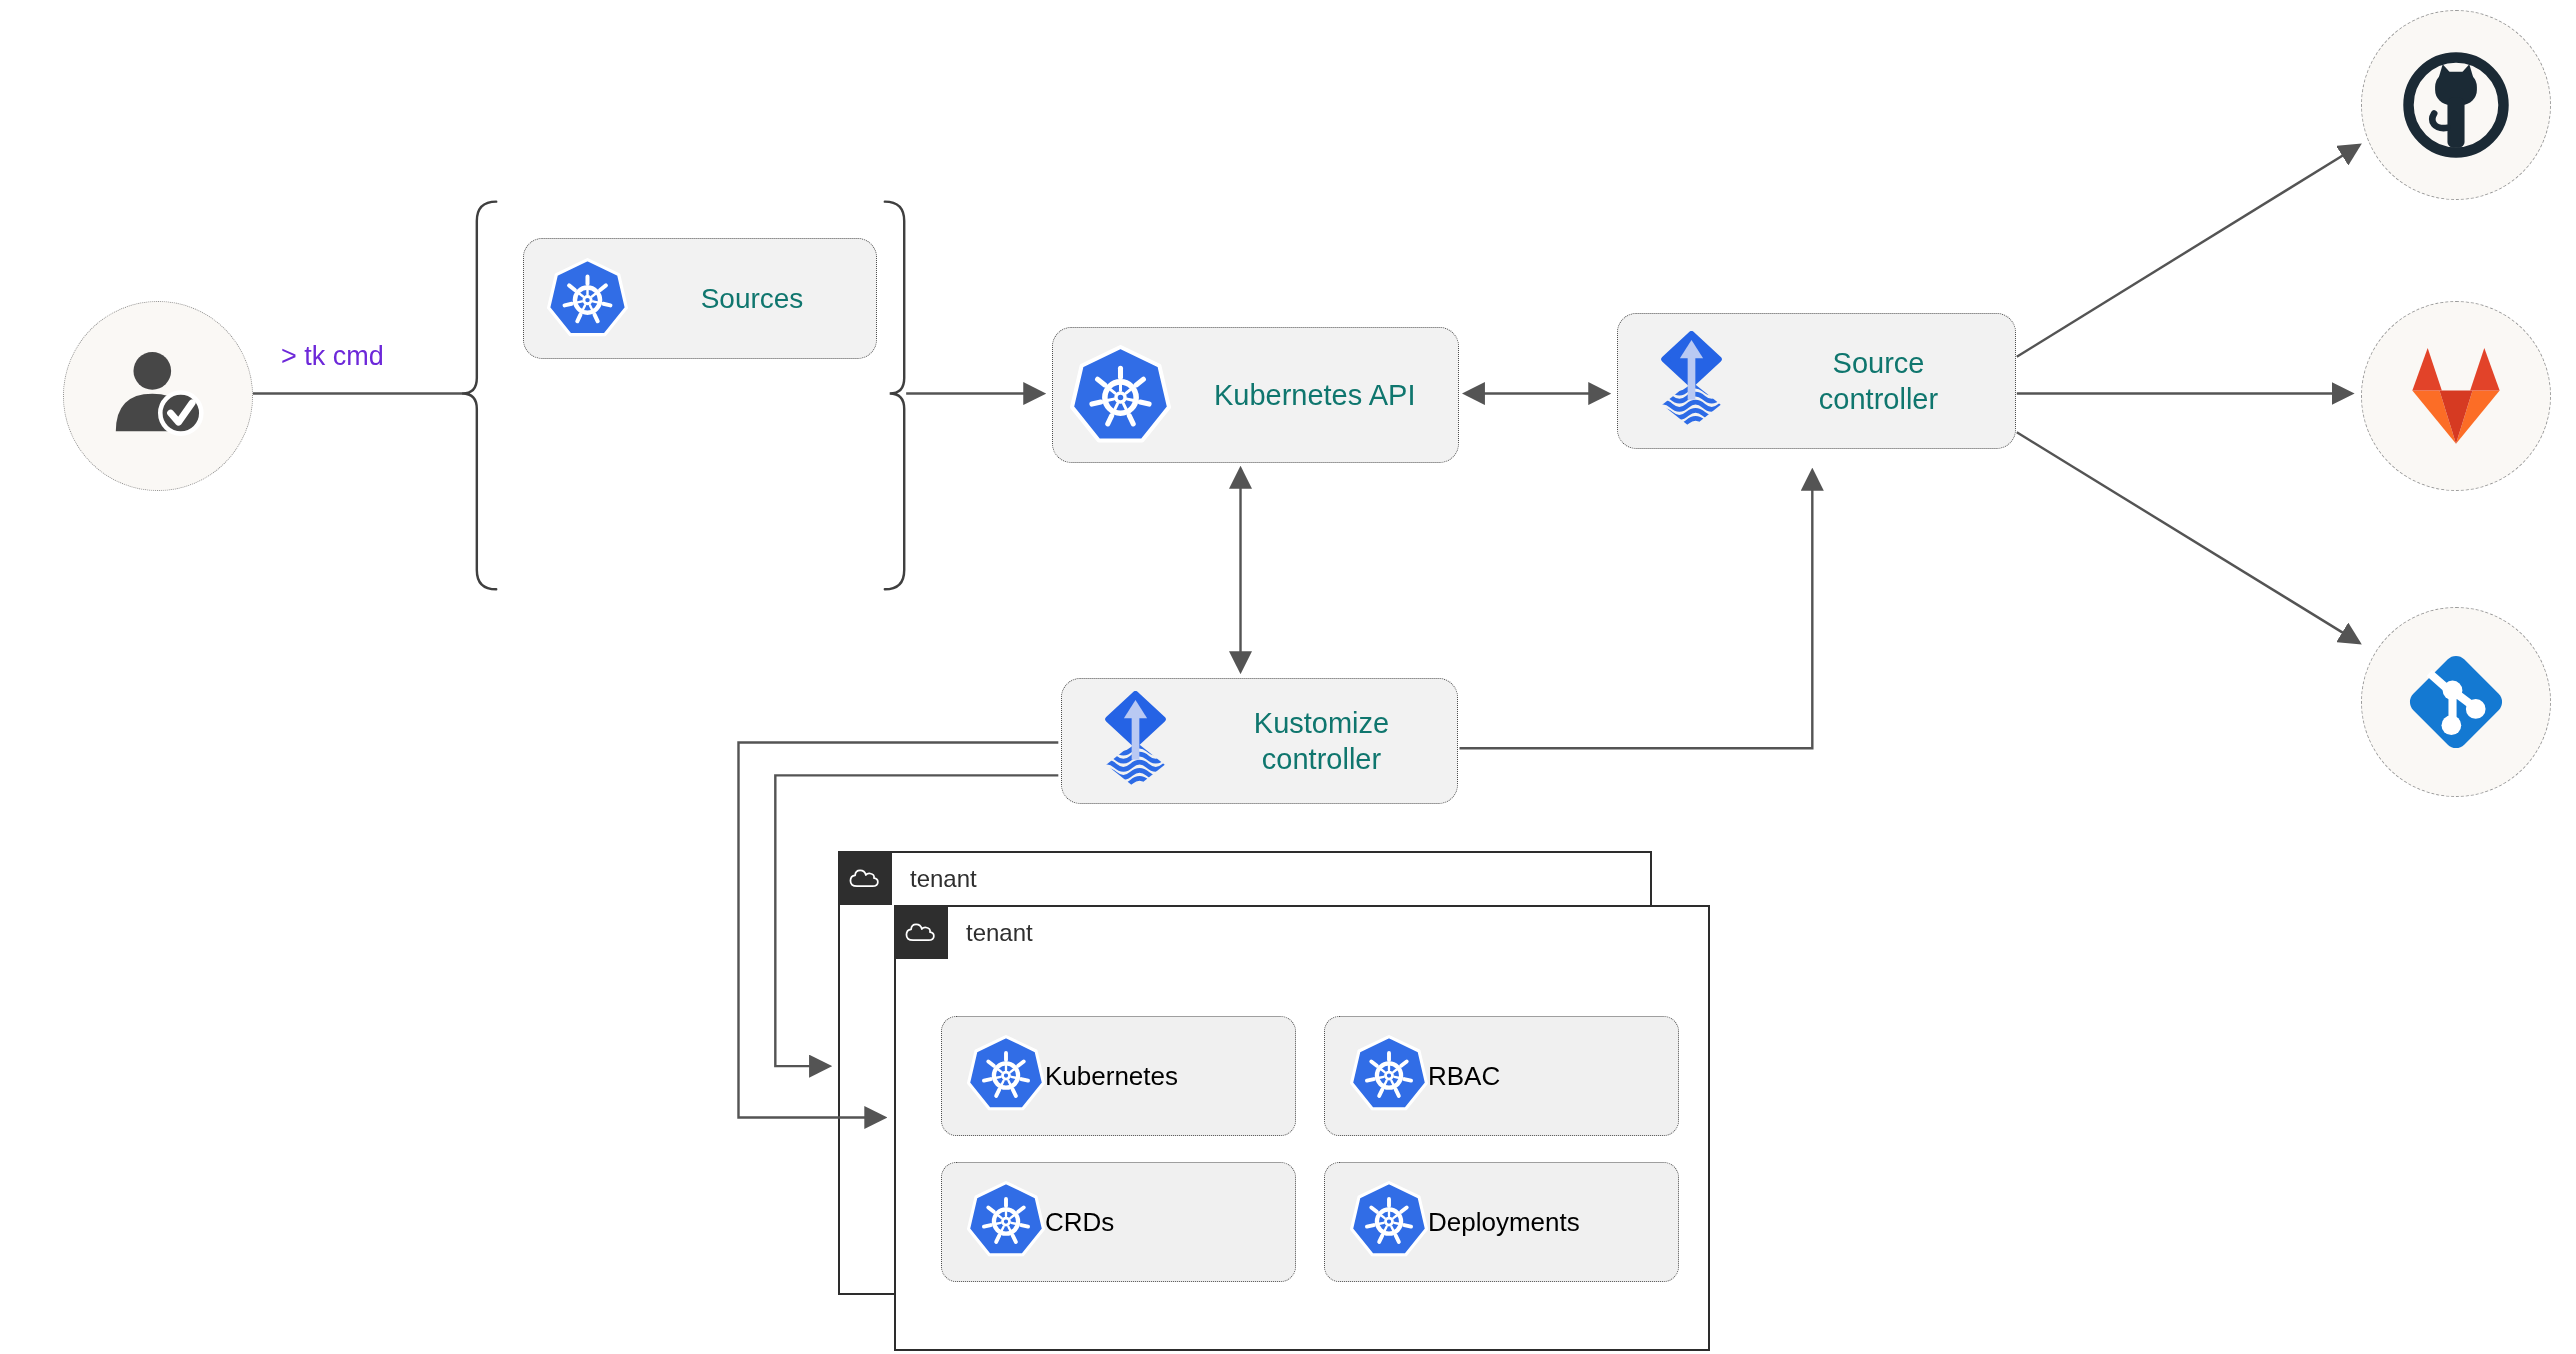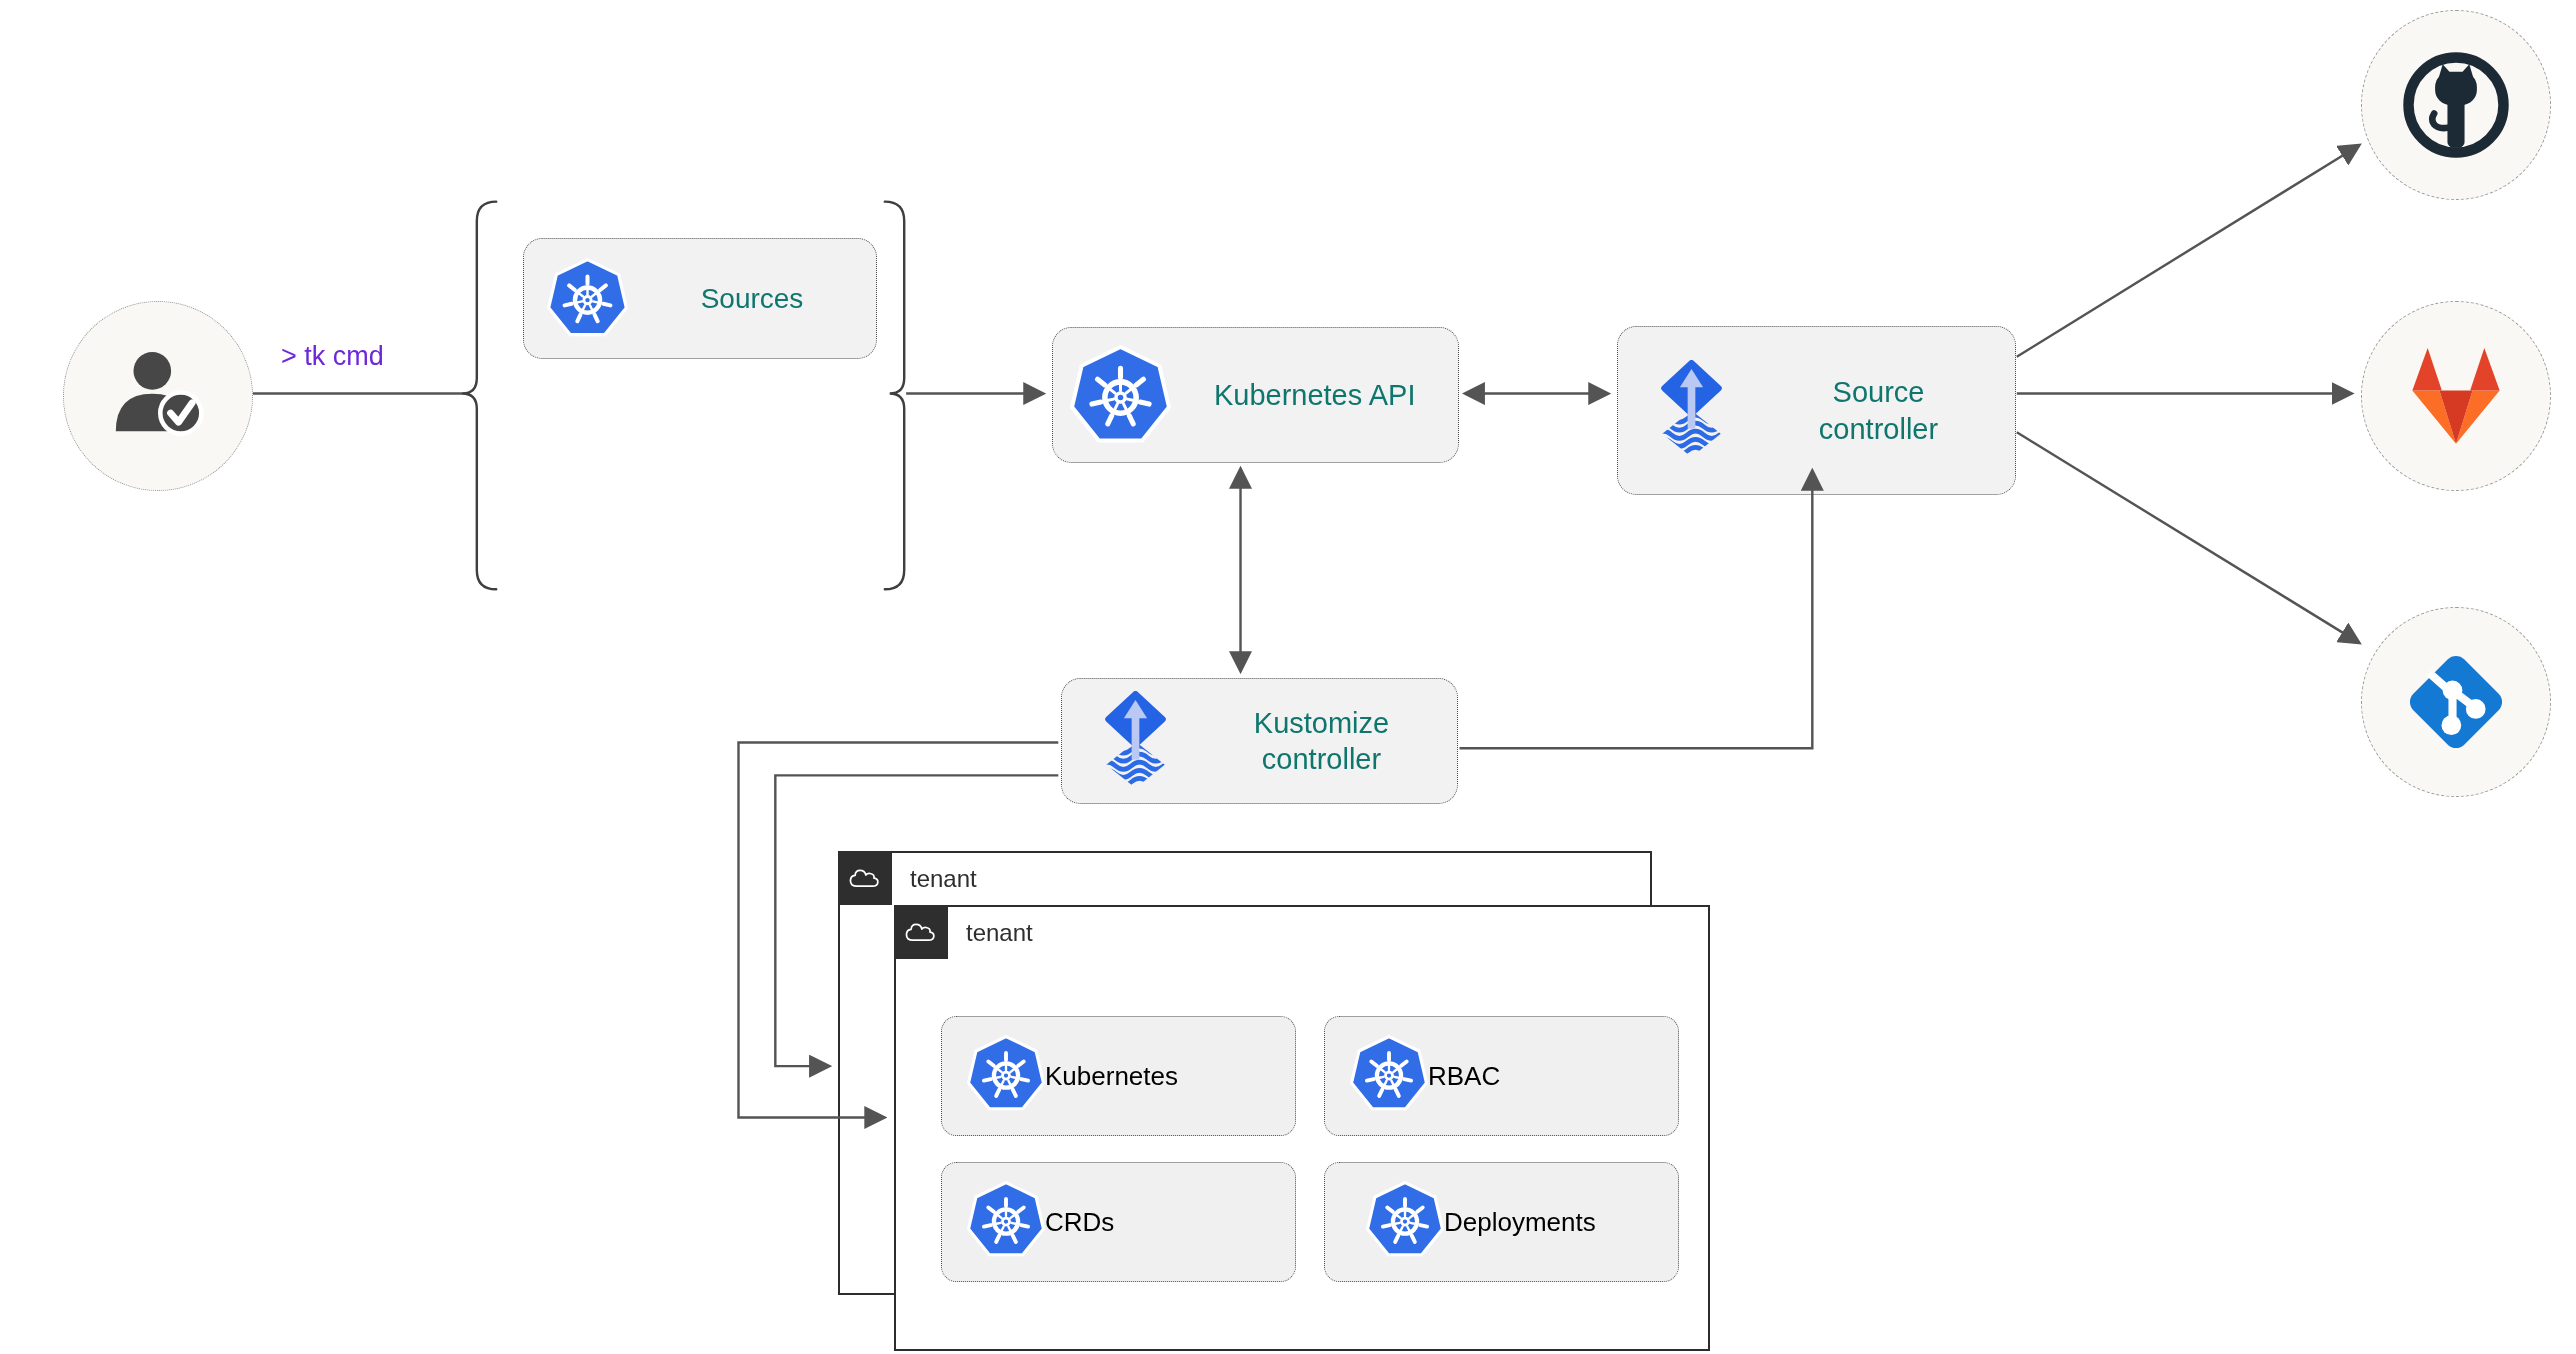--- a/index.html
+++ b/index.html
@@ -149,21 +149,21 @@
 
   <div class="node" style="left:1052px; top:327px; width:407px; height:136px;">
     <span class="icon-wrap" style="padding-left:17.4px;">
       <svg width="101" height="101" viewBox="0 0 104 104">
           <use href="#k8s"></use>
         </svg>
     </span>
     <span class="label" style="font-size:29px;">Kubernetes API</span>
   </div>
 
-  <div class="node" style="left:1617px; top:326px; width:399px; height:169px;justify-content:center;">
+  <div class="node" style="left:1617px; top:313px; width:399px; height:136px;justify-content:center;">
     <span class="icon-wrap" style="padding-left:23px;">
       <svg width="101" height="101" viewBox="0 0 104 104">
           <use href="#flux"></use>
         </svg>
     </span>
     <span class="label wrap" style="font-size:29px;">Source controller</span>
   </div>
 
   <div class="node" style="left:1061px; top:678px; width:397px; height:126px;">
     <span class="icon-wrap" style="padding-left:23px;">
@@ -247,21 +247,21 @@
       <span class="label">RBAC</span>
     </div>
     <div class="res" style="left:45px; top:255px;text-align:center;">
       <span class="icon-wrap" style="padding-left:25px;">
         <svg width="78" height="78" viewBox="0 0 80 80">
             <use href="#k8s"></use>
           </svg>
       </span>
       <span class="label">CRDs</span>
     </div>
-    <div class="res" style="left:428px; top:255px;padding-left:16px;">
+    <div class="res" style="left:428px; top:255px;">
       <span class="icon-wrap" style="padding-left:25px;">
         <svg width="78" height="78" viewBox="0 0 80 80">
             <use href="#k8s"></use>
           </svg>
       </span>
       <span class="label">Deployments</span>
     </div>
   </div>
 
 </div>

